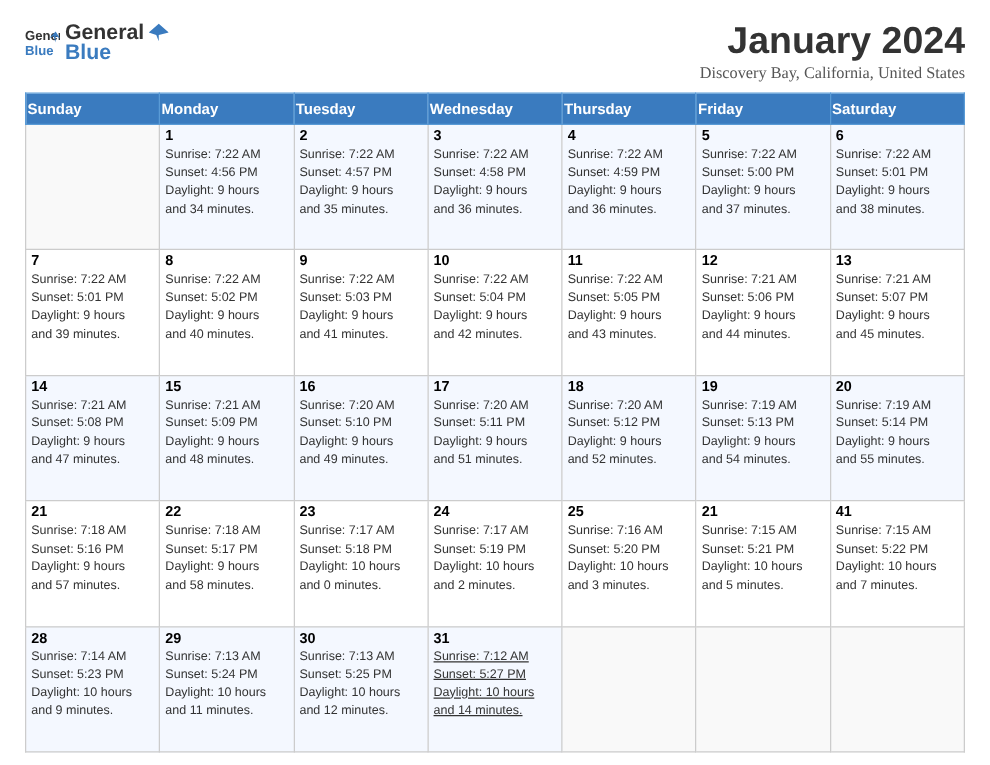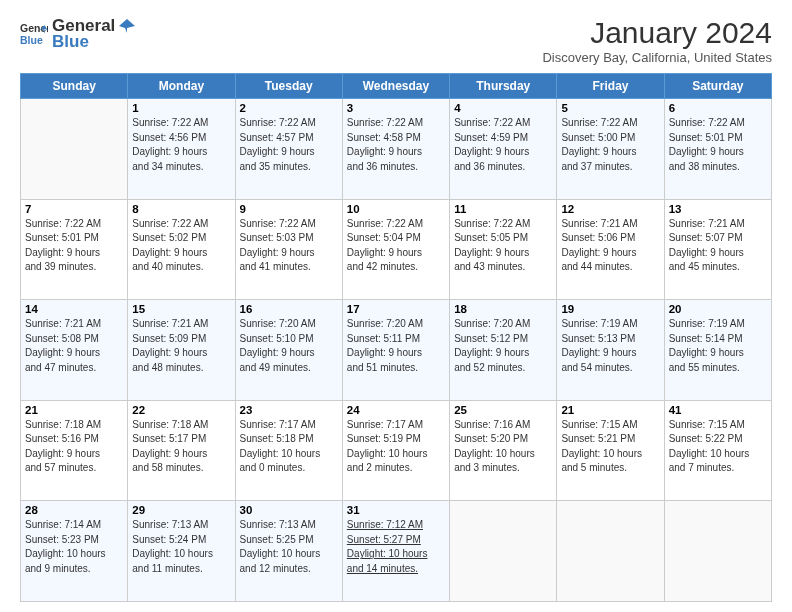--- a/index.html
+++ b/index.html
@@ -30,38 +30,39 @@
     }
     .logo-icon {
       width: 28px;
       height: 28px;
     }
     .title-block {
       text-align: right;
     }
     .main-title {
       font-size: 30px;
-      font-weight: normal;
+      font-weight: bold;
       color: #333;
     }
     .sub-title {
       font-size: 13px;
       color: #555;
+      font-family: Liberation Serif, serif;
     }
     .calendar {
       flex: 1;
       border: 1px solid #ccc;
       border-collapse: collapse;
       width: 100%;
       font-size: 10.5px;
     }
     .calendar th {
       background: #3a7bbf;
       color: #fff;
-      text-align: center;
+      text-align: left;
       padding: 5px 1px;
       font-size: 12px;
       font-weight: bold;
       border: 1px solid #5a9bd6;
     }
     .calendar td {
       border: 1px solid #ccc;
       vertical-align: top;
       padding: 3px 4px;
       width: calc(100% / 7);

